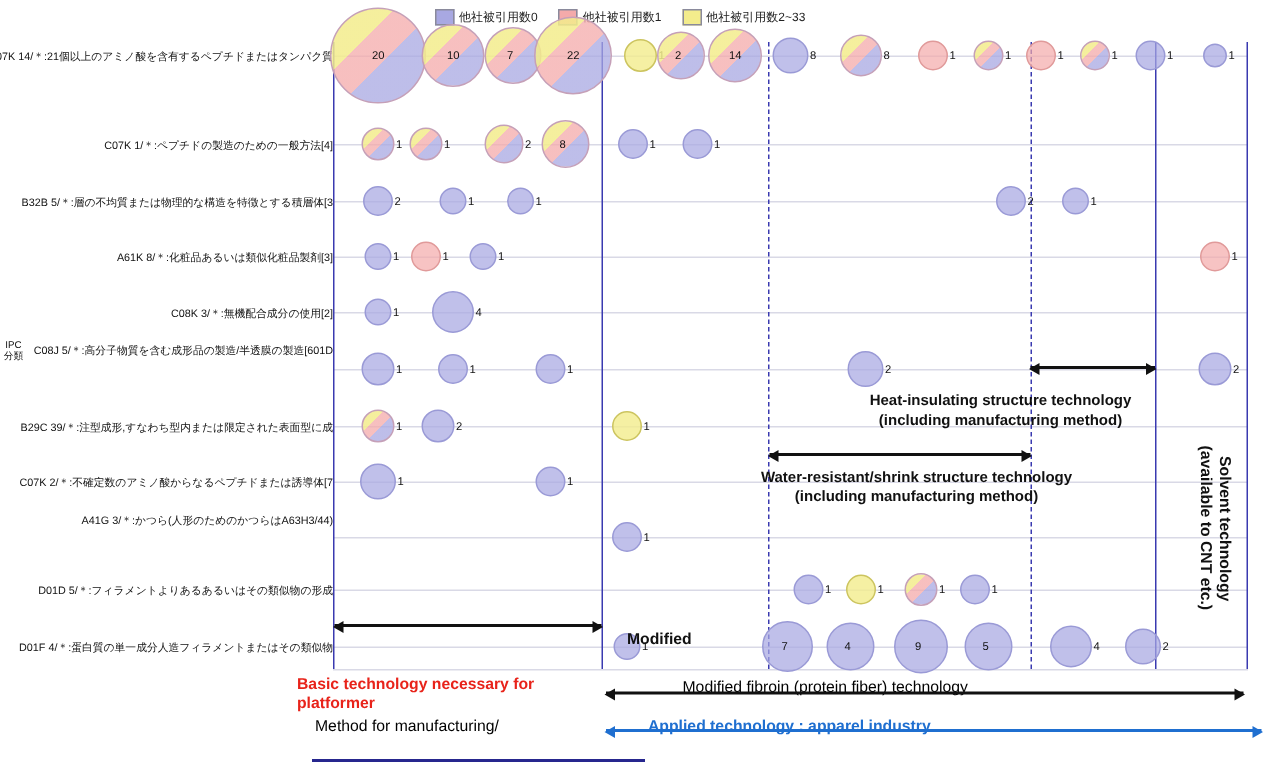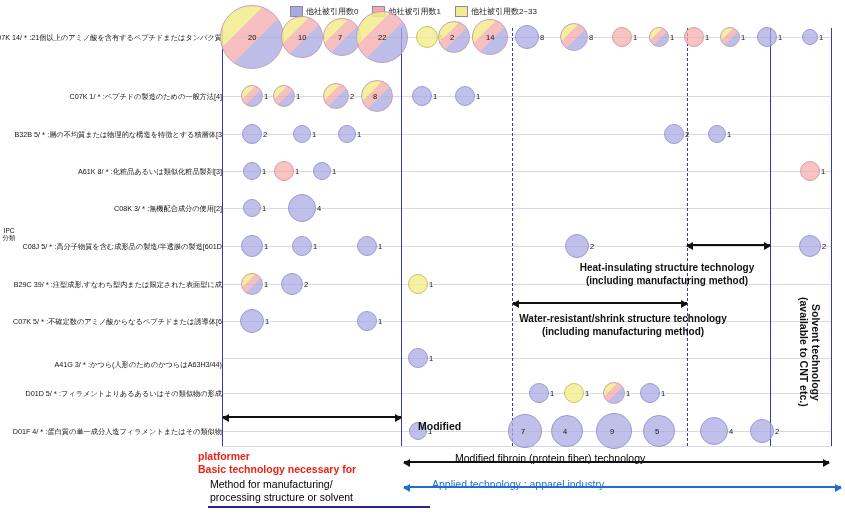--- a/index.html
+++ b/index.html
@@ -68,24 +68,24 @@
   </div>
 
   <div class="axisTitle">IPC分類</div>
 
   <div class="ycol">
     <div class="ylab" style="top:34px">C07K 14/＊:21個以上のアミノ酸を含有するペプチドまたはタンパク質</div>
     <div class="ylab" style="top:93px">C07K  1/＊:ペプチドの製造のための一般方法[4]</div>
     <div class="ylab" style="top:131px">B32B  5/＊:層の不均質または物理的な構造を特徴とする積層体[3</div>
     <div class="ylab" style="top:168px">A61K  8/＊:化粧品あるいは類似化粧品製剤[3]</div>
     <div class="ylab" style="top:205px">C08K  3/＊:無機配合成分の使用[2]</div>
-    <div class="ylab" style="top:243px">C08J  5/＊:高分子物質を含む成形品の製造/半透膜の製造[601D</div>
+    <div class="ylab" style="top:230px">C08J  5/＊:高分子物質を含む成形品の製造/半透膜の製造[601D</div>
     <div class="ylab" style="top:281px">B29C 39/＊:注型成形,すなわち型内または限定された表面型に成</div>
-    <div class="ylab" style="top:318px">C07K  5/＊:不確定数のアミノ酸からなるペプチドまたは誘導体[6</div>
-    <div class="ylab" style="top:361px">A41G  3/＊:かつら(人形のためのかつらはA63H3/44)</div>
+    <div class="ylab" style="top:318px">C07K  2/＊:不確定数のアミノ酸からなるペプチドまたは誘導体[7</div>
+    <div class="ylab" style="top:343px">A41G  3/＊:かつら(人形のためのかつらはA63H3/44)</div>
     <div class="ylab" style="top:390px">D01D  5/＊:フィラメントよりあるあるいはその類似物の形成</div>
     <div class="ylab" style="top:428px">D01F  4/＊:蛋白質の単一成分人造フィラメントまたはその類似物</div>
   </div>
 
   <div id="plot">
     <div class="gridrow" style="top:9px"></div>
     <div class="gridrow" style="top:68px"></div>
     <div class="gridrow" style="top:106px"></div>
     <div class="gridrow" style="top:143px"></div>
     <div class="gridrow" style="top:180px"></div>
@@ -214,43 +214,42 @@
         <div class="bub b0" style="left: 540px; top: 403px; width: 22px; height: 22px;"></div>
         <div class="cnt" style="left: 553px; top: 403px;">2</div>
       </div>
 
     <div class="annot" style="left:300px;top:234px;width:290px;">
       <div>Heat-insulating structure technology</div>
       <div>(including manufacturing method)</div>
     </div>
     <div class="arrowh" style="left:465px;top:216px;width:83px;"></div>
 
-    <div class="annot" style="left:236px;top:285px;width:330px;">
+    <div class="annot" style="left:224px;top:285px;width:330px;">
       <div>Water-resistant/shrink structure technology</div>
       <div>(including manufacturing method)</div>
     </div>
     <div class="arrowh" style="left:291px;top:274px;width:174px;"></div>
 
     <div class="matbox" style="left:196px;top:392px;">Modified</div>
     <div class="arrowh" style="left:1px;top:388px;width:178px;"></div>
 
     <div class="vertbox" style="left:556px;top:236px;height:176px;width:44px;">Solvent technology<br>(available to CNT etc.)</div>
   </div>
 
   <div class="bot red" style="left:198px;top:450px;font-weight:bold;">
+    <div>Basic technology necessary for</div>
     <div>platformer</div>
-    <div>Basic technology necessary for</div>
   </div>
 
   <div class="bot" style="left:210px;top:478px;">
     <div>Method for manufacturing/</div>
-    <div>processing structure or solvent</div>
   </div>
 
   <div class="bot" style="left:455px;top:452px;font-weight:normal;text-align:right;">Modified fibroin (protein fiber) technology</div>
   <div class="arrowh" style="left:404px;top:461px;width:425px;"></div>
 
-  <div class="bot blue" style="left:432px;top:478px;font-weight:normal;">Applied technology : apparel industry</div>
+  <div class="bot blue" style="left:432px;top:478px;font-weight:bold;">Applied technology : apparel industry</div>
   <div class="bluearrow right" style="left:404px;top:486px;width:820px;max-width:437px;"></div>
 
   <div class="navyline" style="left:208px;top:506px;width:222px;"></div>
 
 </div>
 
 </body></html>

